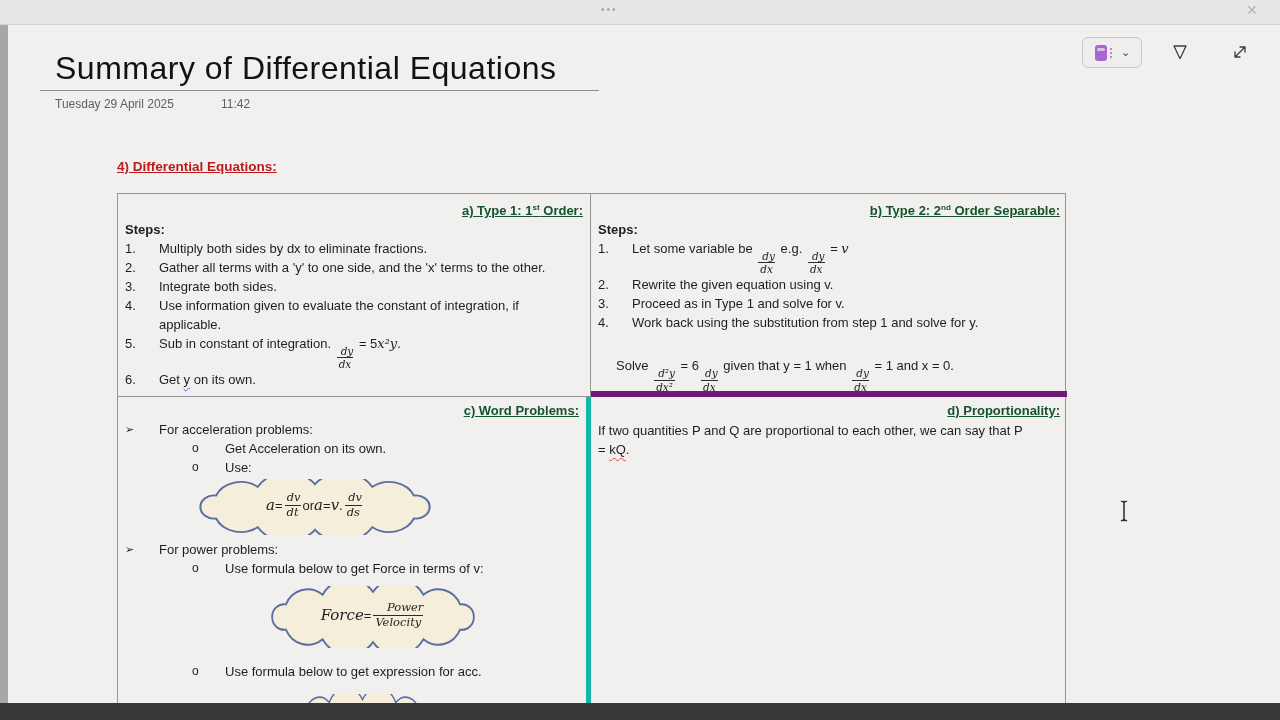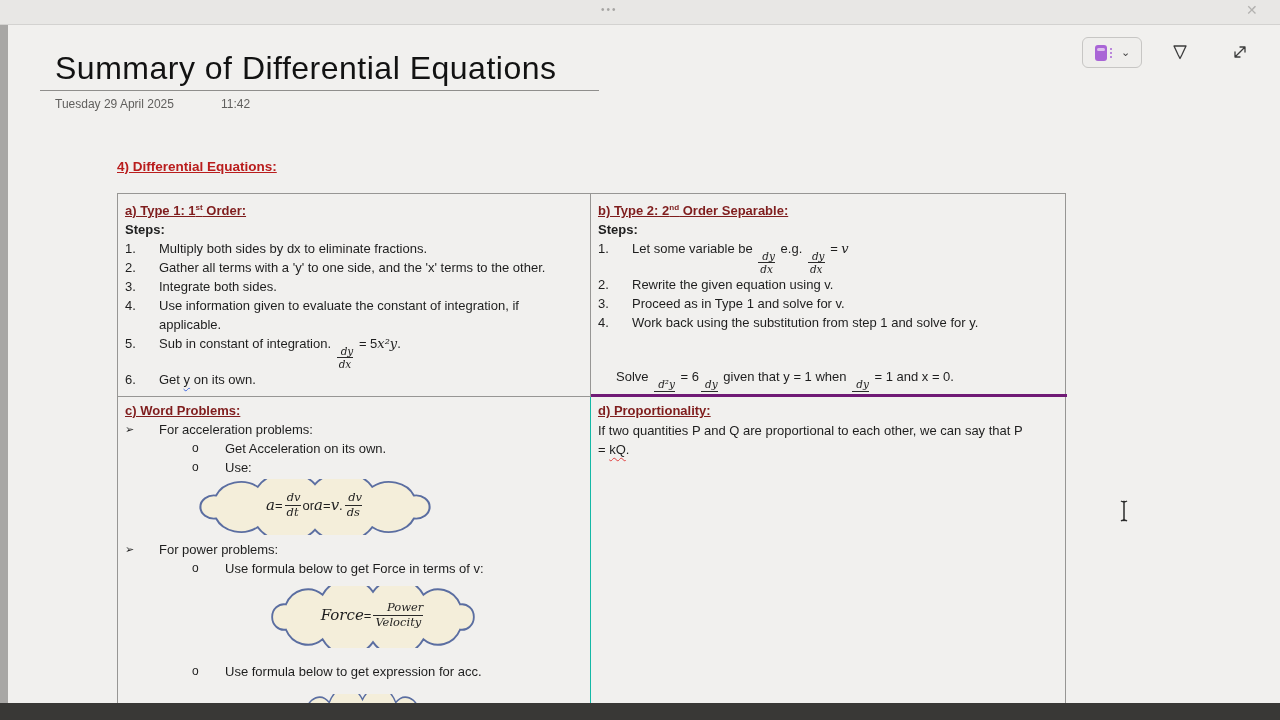--- a/index.html
+++ b/index.html
@@ -19,42 +19,42 @@
   .time{position:absolute;left:166px;top:0;}
   
   .sect{position:absolute;left:117px;top:159px;font-size:13.5px;font-weight:bold;
         text-decoration:underline;color:#b91c1c;}
   
   .tbl{position:absolute;left:117px;top:193px;width:949px;height:510px;
        display:grid;grid-template-columns:473px 476px;grid-template-rows:203px 307px;
        border:1px solid #979694;border-bottom:none;box-sizing:border-box;background:transparent;}
   .cell{box-sizing:border-box;padding:4px 7px;overflow:hidden;font-size:13px;line-height:19px;}
   .cell-a{border-right:1px solid #979694;border-bottom:1px solid #979694;}
-  .cell-b{border-bottom:3px solid #701a75;}
-  .cell-c{border-right:1px solid #14b8a6;}
-  .hd-red{color:#7f1d1d;font-weight:bold;text-decoration:underline;}
+  .cell-b{border-bottom:6px solid #701a75;}
+  .cell-c{border-right:5px solid #14b8a6;}
+  .hd-red{color:#14532d;font-weight:bold;text-decoration:underline;text-align:right;}
   .steps{font-weight:bold;}
   .li{display:flex;}
   .li .n{width:34px;flex:none;}
   .li .tx{flex:1;}
   .b1{display:flex;}
   .b1 .m{width:34px;flex:none;font-size:11px;}
   .b2{display:flex;padding-left:67px;}
   .b2 .m{width:33px;flex:none;font-size:12px;}
   
   .frac{display:inline-flex;flex-direction:column;align-items:flex-end;vertical-align:-7px;
         font-family:"DejaVu Serif",serif;font-style:italic;font-size:10.5px;line-height:1.15;margin:0 2px;}
   .frac .fd{border-top:1px solid #2a2a2a;padding:0 2px;}
   .mi{font-family:"DejaVu Serif",serif;font-style:italic;}
   .sup{vertical-align:super;font-size:0.62em;}
   .sq-red{text-decoration-line:underline;text-decoration-style:wavy;text-decoration-color:#e04040;
           text-decoration-thickness:1px;text-underline-offset:3px;}
   .sq-blue{text-decoration-line:underline;text-decoration-style:wavy;text-decoration-color:#4169e1;
           text-decoration-thickness:1px;text-underline-offset:3px;}
-  .solve{margin-top:35px;margin-left:18px;}
+  .solve{margin-top:24px;margin-left:18px;}
   .dpar{width:430px;margin-top:1px;}
   
   .cloud{position:relative;flex:none;}
   .cloud svg{position:absolute;left:0;top:0;}
   .cloud .ctext{position:absolute;left:0;top:0;right:0;bottom:4px;display:flex;
                 align-items:center;justify-content:center;}
   .cloud .mi{font-size:15px;}
   .cloud .frac{font-size:11.5px;}
   .cl1{width:250px;height:56px;margin-left:65px;margin-top:2px;margin-bottom:5px;}
   .cl2{width:220px;height:62px;margin-left:138px;margin-top:8px;}

